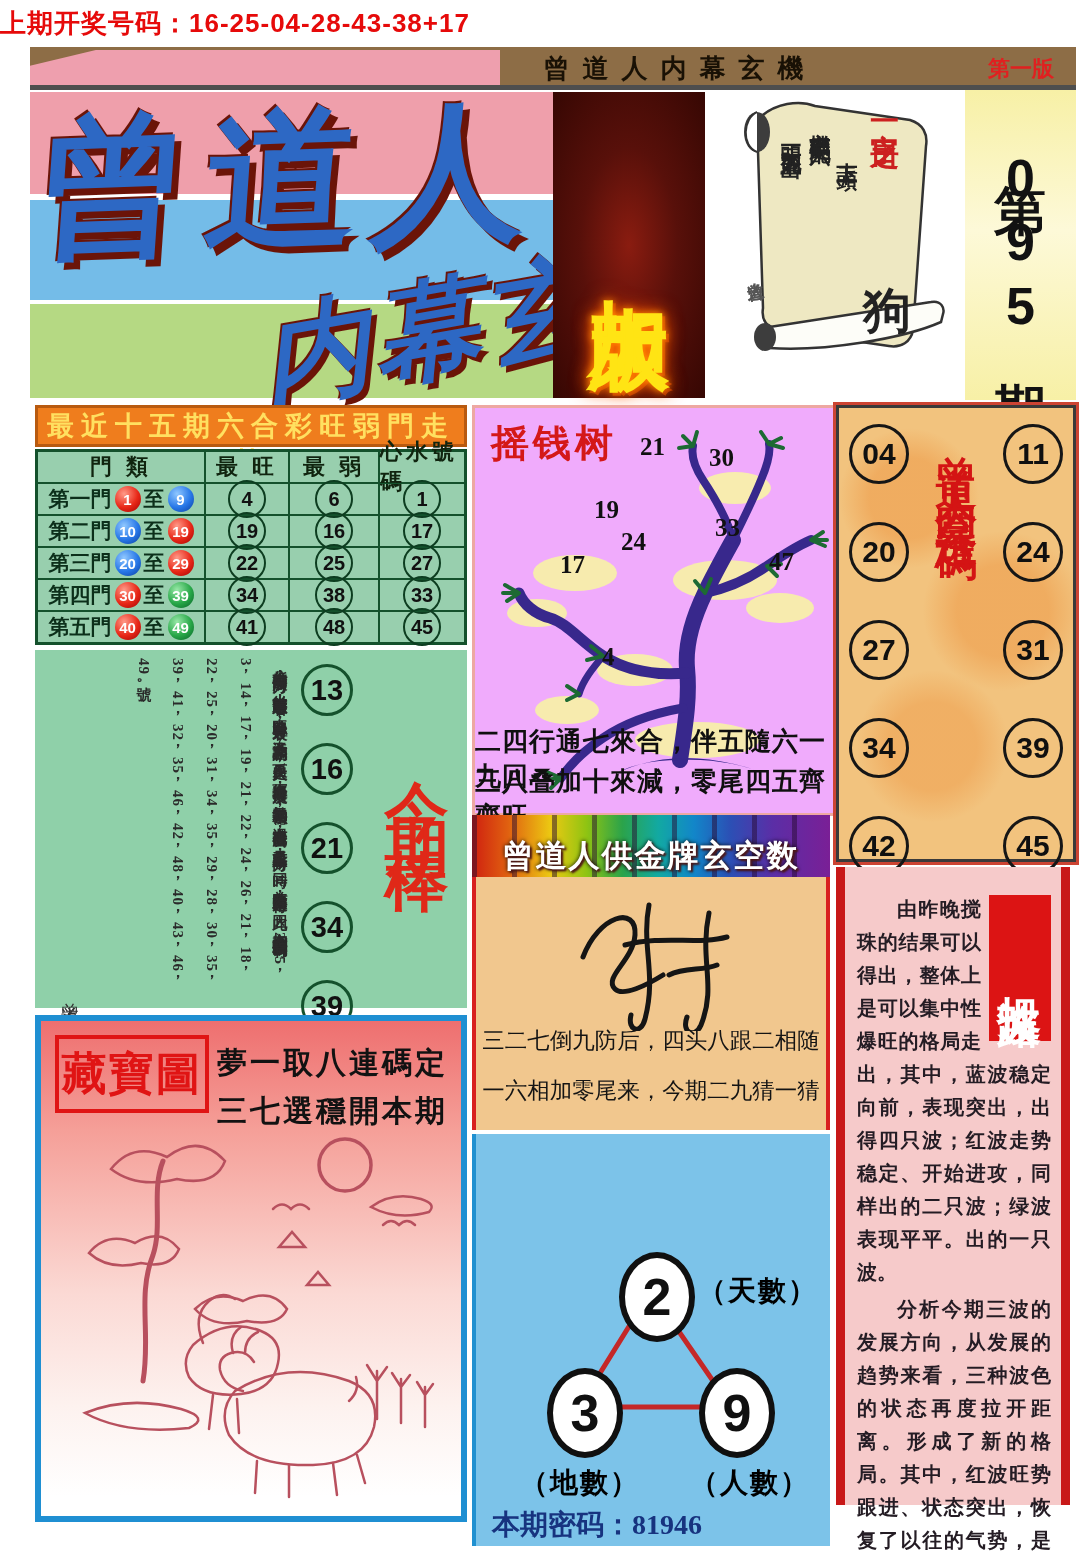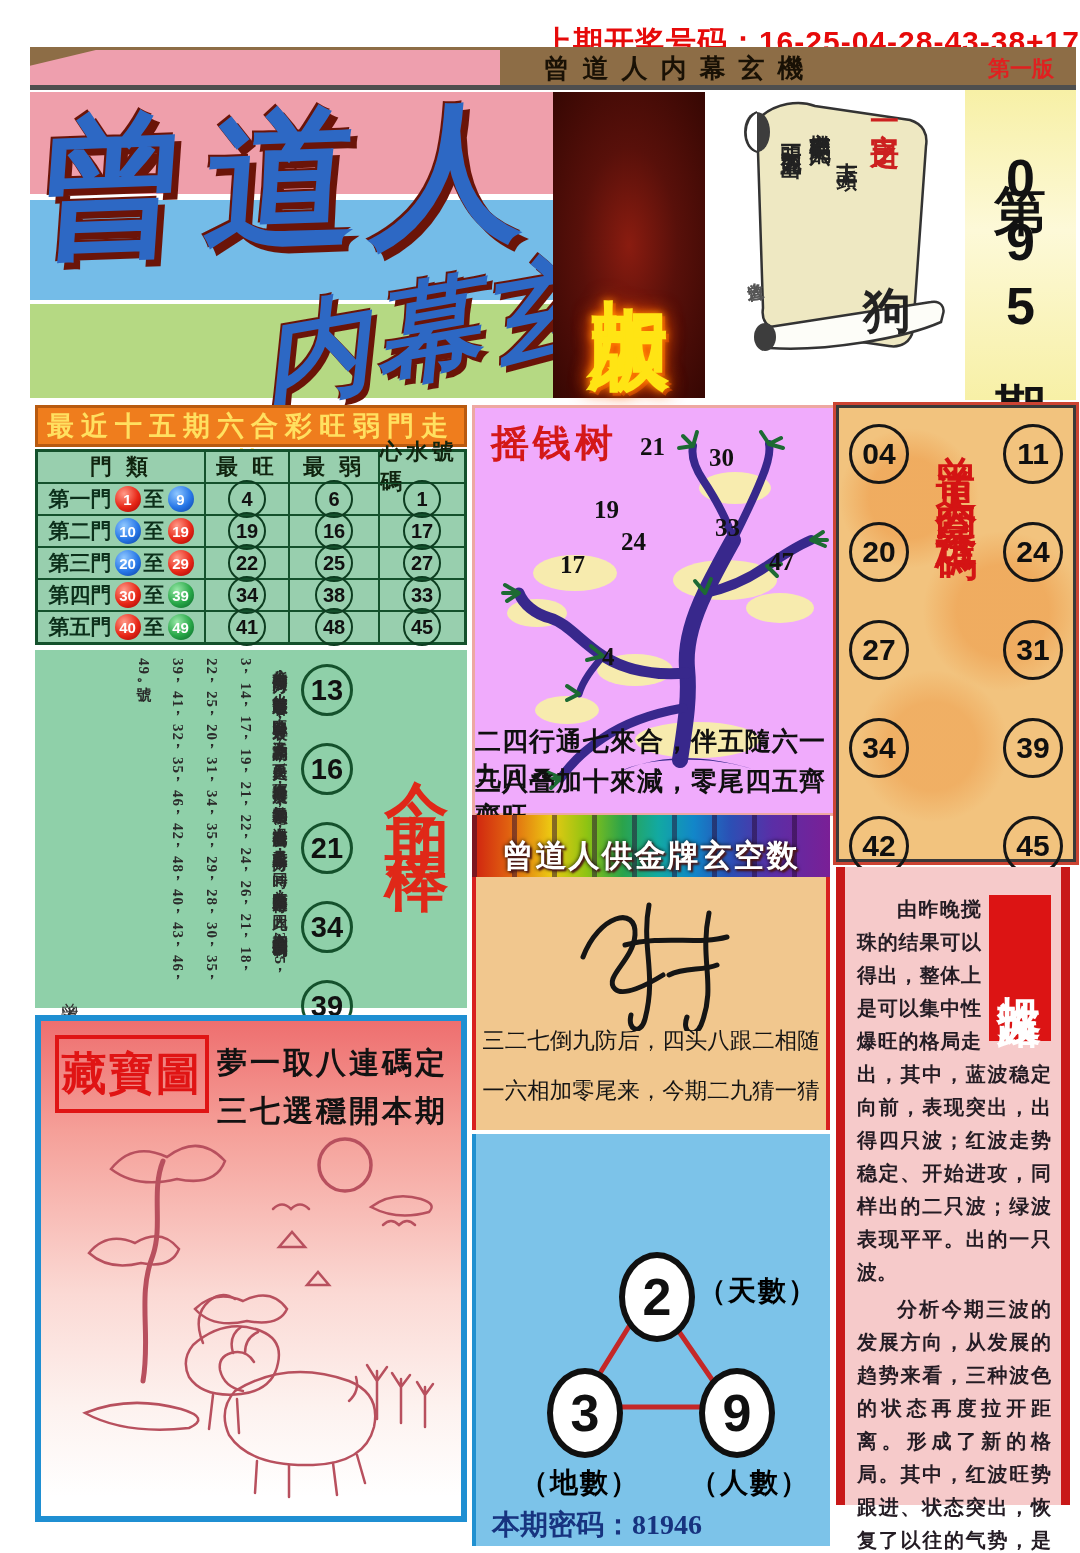--- a/index.html
+++ b/index.html
@@ -1,22 +1,22 @@
 <!DOCTYPE html>
 <html><head>
 <meta charset="utf-8">
 <style>
   html,body{margin:0;padding:0;background:#ffffff;}
   .page{position:relative;width:1080px;height:1553px;background:#fff;overflow:hidden;
         font-family:"Liberation Sans",sans-serif;}
   .abs{position:absolute;}
 
   
-  .top-banner{left:0;top:22px;width:100%;text-align:right;color:#e60a0a;
-              font-size:30px;font-weight:bold;letter-spacing:1px;}
+  .top-banner{left:0;top:6px;width:100%;text-align:left;color:#e60a0a;
+              font-size:26px;font-weight:bold;letter-spacing:1px;}
 
   
   .header-bar{left:30px;top:47px;width:1046px;height:38px;background:#8d6d46;}
   .header-pink{left:30px;top:50px;width:470px;height:35px;background:#ee9fae;
                clip-path:polygon(0 45%,14% 0,100% 0,100% 100%,0 100%);}
   .header-title{left:430px;top:51px;width:500px;text-align:center;color:#191105;
                 font-size:26px;font-weight:bold;letter-spacing:13px;}
   .header-edition{left:988px;top:54px;color:#e02020;font-size:22px;font-weight:bold;}
   .header-underline{left:30px;top:85px;width:1046px;height:5px;background:#4e4e4e;}
 

